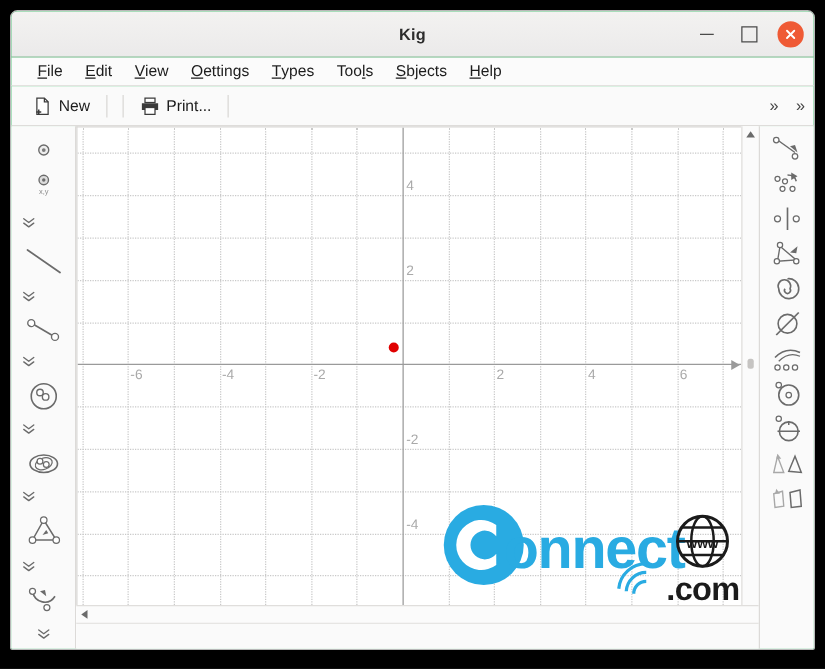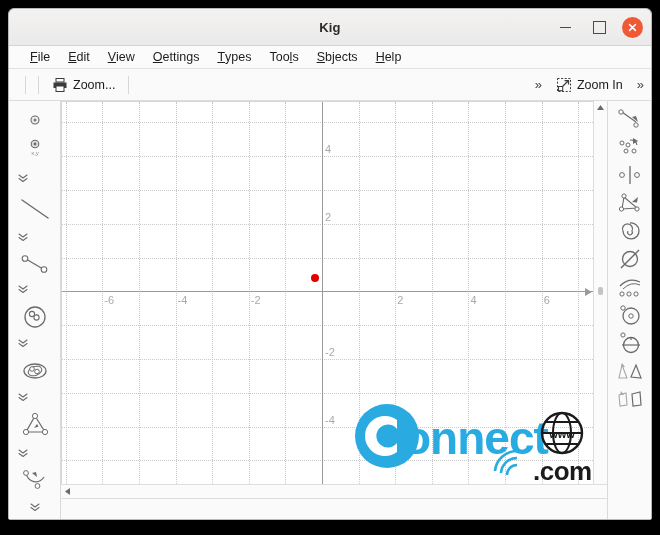--- a/index.html
+++ b/index.html
@@ -277,51 +277,51 @@
         <span>bjects</span>
       </div>
     <div class="menu-item">
         <span class="mn">H</span>
         <span>elp</span>
       </div>
   </div>
 
   <div class="toolbar">
 
+    <div class="tb-btn">
+      <svg class="tb-icon" viewBox="0 0 16 16">
+        <path d="M3.5 1.5 h6 l3 3 v10 h-9 z" fill="#fff" stroke="#3b3b3b" stroke-width="1"></path>
+        <path d="M9.5 1.5 v3 h3" fill="none" stroke="#3b3b3b" stroke-width="1"></path>
+        <path d="M3 12.5 h4 M5 10.5 v4" stroke="#3b3b3b" stroke-width="1.2"></path>
+      </svg>
+      <span>New</span>
+    </div>
 
 
     <div class="tb-sep"></div>
 
 
 
     <div class="tb-sep"></div>
 
     <div class="tb-btn">
       <svg class="tb-icon" viewBox="0 0 16 16">
         <rect x="4" y="1.5" width="8" height="3.5" fill="#fff" stroke="#3b3b3b" stroke-width="1"></rect>
         <path d="M1.5 5.5 h13 v5.5 h-13 z" fill="#3b3b3b"></path>
         <rect x="4" y="9" width="8" height="5.5" fill="#fff" stroke="#3b3b3b" stroke-width="1"></rect>
       </svg>
-      <span>Zoom...</span>
+      <span>Print...</span>
     </div>
 
     <div class="tb-sep"></div>
 
     <div style="flex:1 1 auto"></div>
 
     <div class="tb-chev">»</div>
 
-    <div class="tb-btn">
-      <svg class="tb-icon" viewBox="0 0 16 16">
-        <path d="M1.5 1.5 h13 v13 h-13 z" fill="none" stroke="#3b3b3b" stroke-width="1" stroke-dasharray="2 1.6"></path>
-        <rect x="2.5" y="9.5" width="4.2" height="4.2" fill="none" stroke="#3b3b3b" stroke-width="1"></rect>
-        <path d="M6 10 L12 4 M8.5 3.6 h4 v4" fill="none" stroke="#3b3b3b" stroke-width="1.2"></path>
-      </svg>
-      <span>Zoom In</span>
-    </div>
 
     <div class="tb-chev">»</div>
   </div>
 
   <div class="body">
 
     <div class="sidebar left">
 
       <div class="side-slot" style="height:30px">
         <svg width="18" height="18" viewBox="0 0 18 18" class="side-icon">

